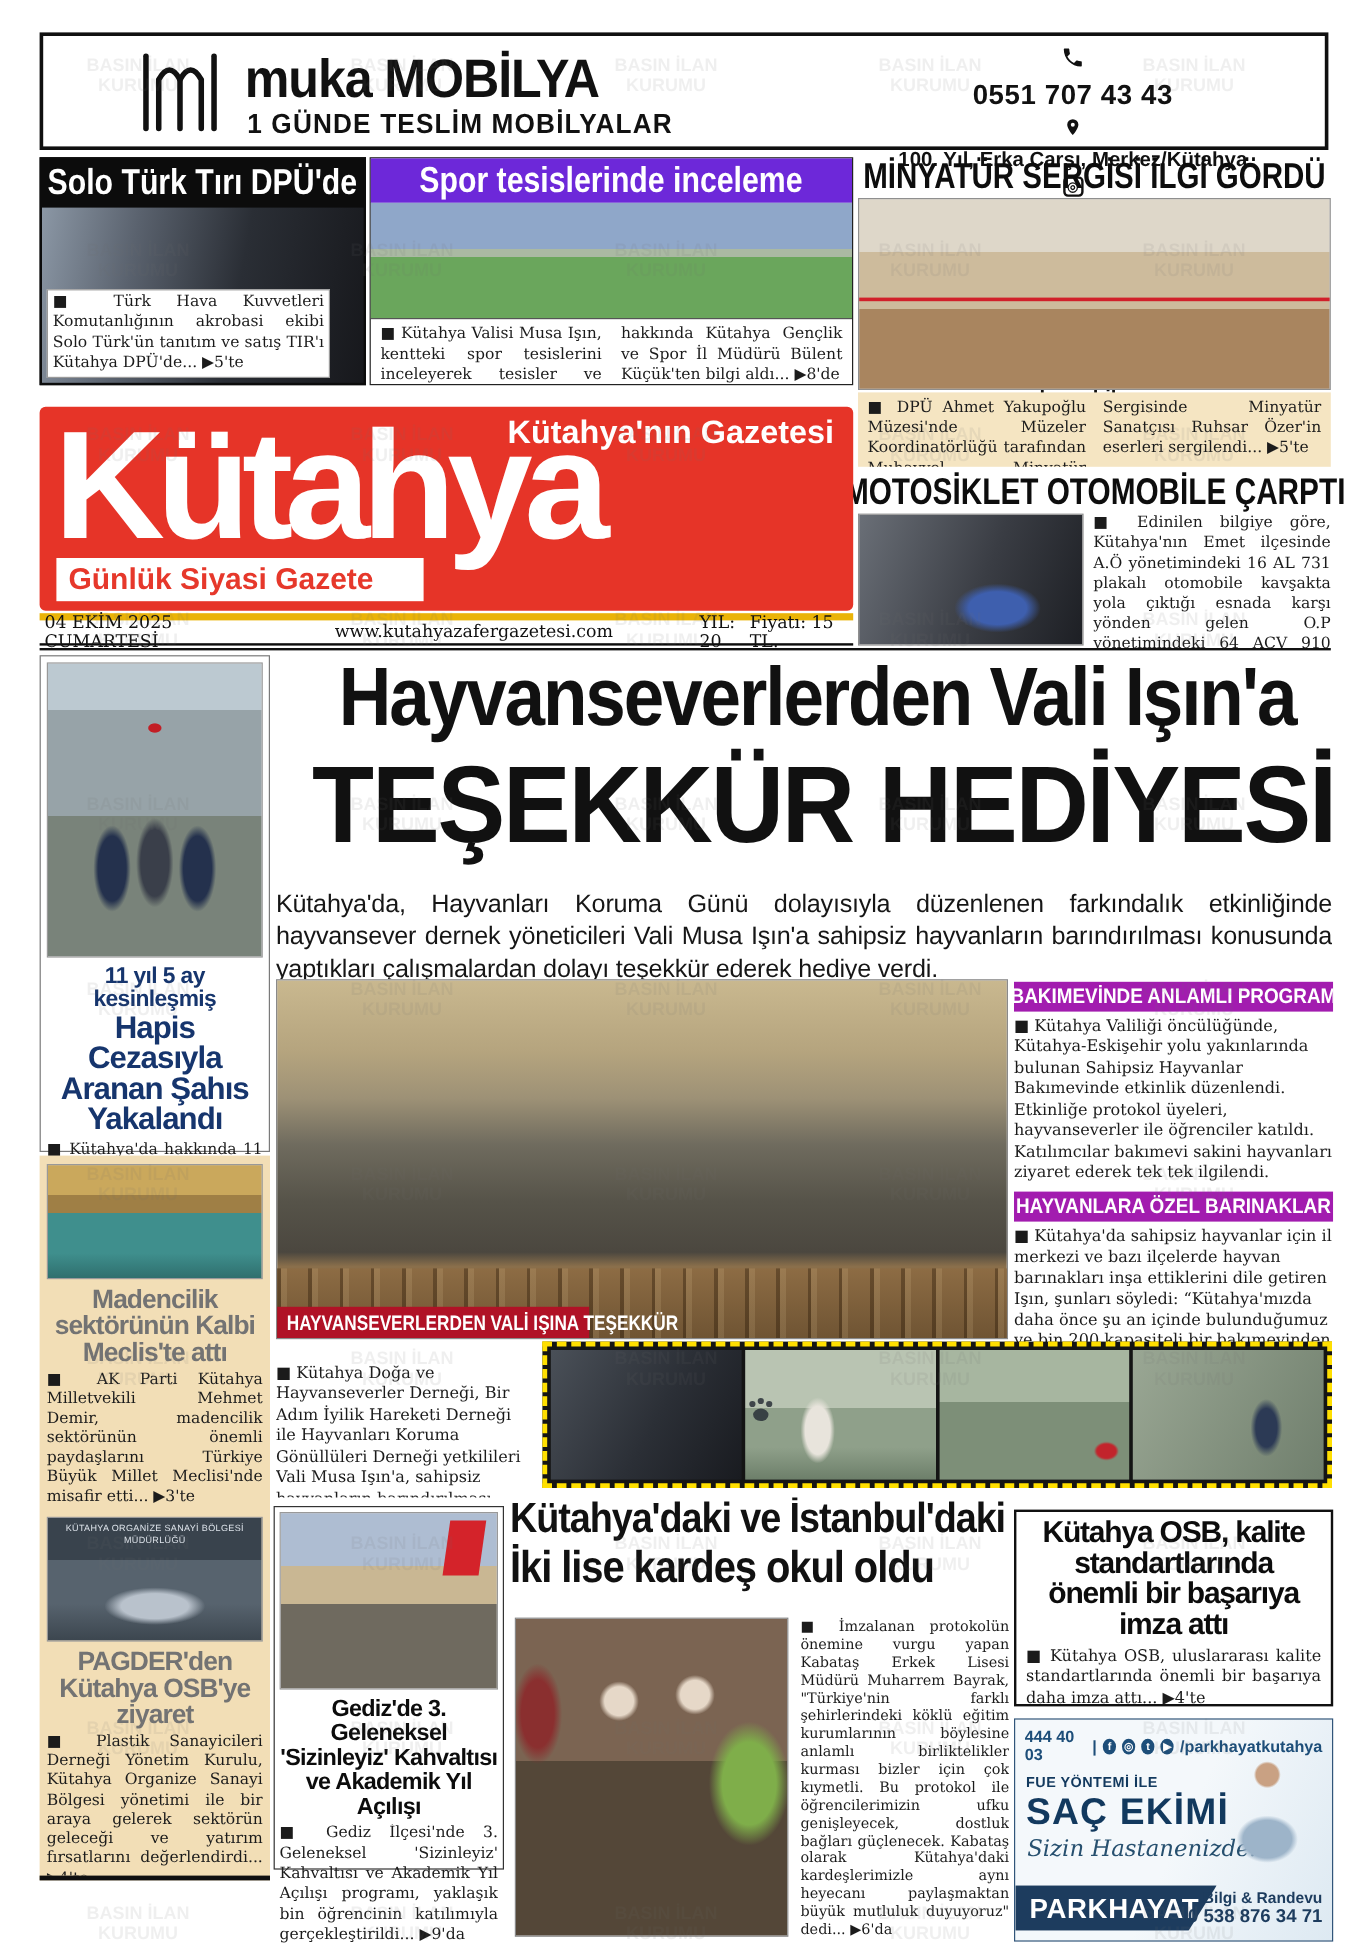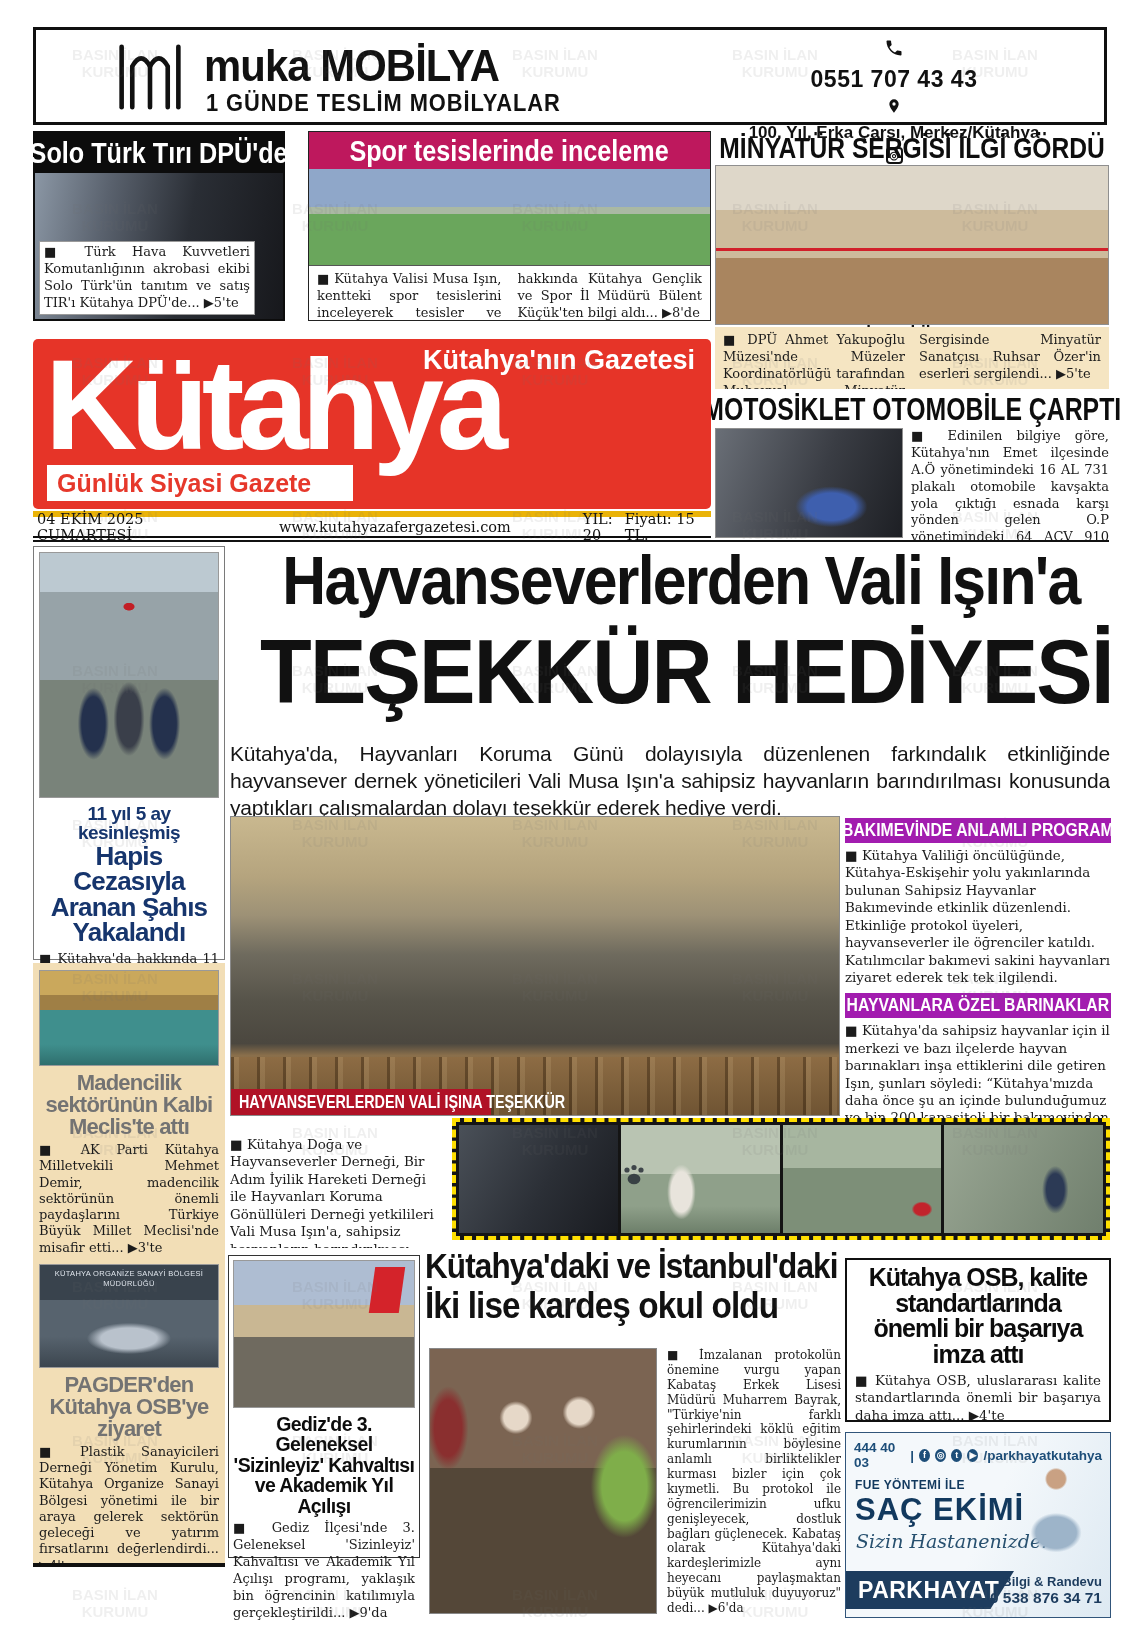--- a/index.html
+++ b/index.html
@@ -21,29 +21,29 @@
   .topad .row { display:flex; align-items:center; gap:8px; margin-bottom:4px;flex-direction:column; }
   .topad .row svg { flex:none; }
   .ph-num { font-size:23px; font-weight:800; letter-spacing:.5px; }
   .addr { font-size:17px; font-weight:700;text-align:center; }
   .soc { display:inline-flex; align-items:center; justify-content:center; width:17px; height:17px;
          border:2px solid #111; border-radius:50%; font-size:11px; font-weight:800; }
   .soc.sq { border-radius:4px; }
   .handle { font-size:17px; font-weight:700; margin-left:2px; }
 
   
-  .solo { left:33px; top:131px; width:252px; height:190px; border:2px solid #0c0c0c; background:#0c0c0c; }
+  .solo { left:33px; top:131px; width:272px; height:190px; border:2px solid #0c0c0c; background:#0c0c0c; }
   .solo .bar { height:40px; background:#0c0c0c; color:#fff; display:flex; align-items:center; justify-content:center; }
   .solo .bar span { font-size:30px; font-weight:800; }
   .solo .img { position:absolute; left:0; top:40px; right:0; bottom:0;
       background:linear-gradient(100deg,#8b97a5 0%,#5a626e 28%,#2a2e35 60%,#17181c 100%); }
   .solo .cap { position:absolute; left:4px; right:28px; bottom:4px; background:#fff; border:1px solid #9a9a9a; padding:2px 4px; }
 
   .spor { left:308px; top:131px; width:403px; height:190px; border:1px solid #222; background:#fff; }
-  .spor .bar { height:37px; background:#be185d; }
+  .spor .bar { height:37px; background:#6d28d9; }
   .spor .bar span { font-size:30px; font-weight:800; }
   .spor .img { position:absolute; left:0; top:37px; right:0; height:97px;
       background:linear-gradient(#8fa7c9 0 40%, #aab9a3 40% 47%, #6aa65c 47% 100%); border-bottom:1px solid #555; }
   .spor .cap { position:absolute; left:0; right:0; top:136px; bottom:0; padding:3px 8px; column-count:2; column-gap:16px; }
 
   .miny { left:715px; top:131px; width:394px; height:258px; }
   .miny .bar { height:34px; display:flex; align-items:center; justify-content:center; }
   .miny .bar span { font-size:30px; font-weight:800; color:#0d0d0d; }
   .miny .img { position:absolute; left:0; top:34px; right:0; height:160px; border:1px solid #8f8f8f;
       background:linear-gradient(#ded7c9 0 28%, #cdbb9c 28% 58%, #a98texture 0, #a9855f 58% 100%); }

